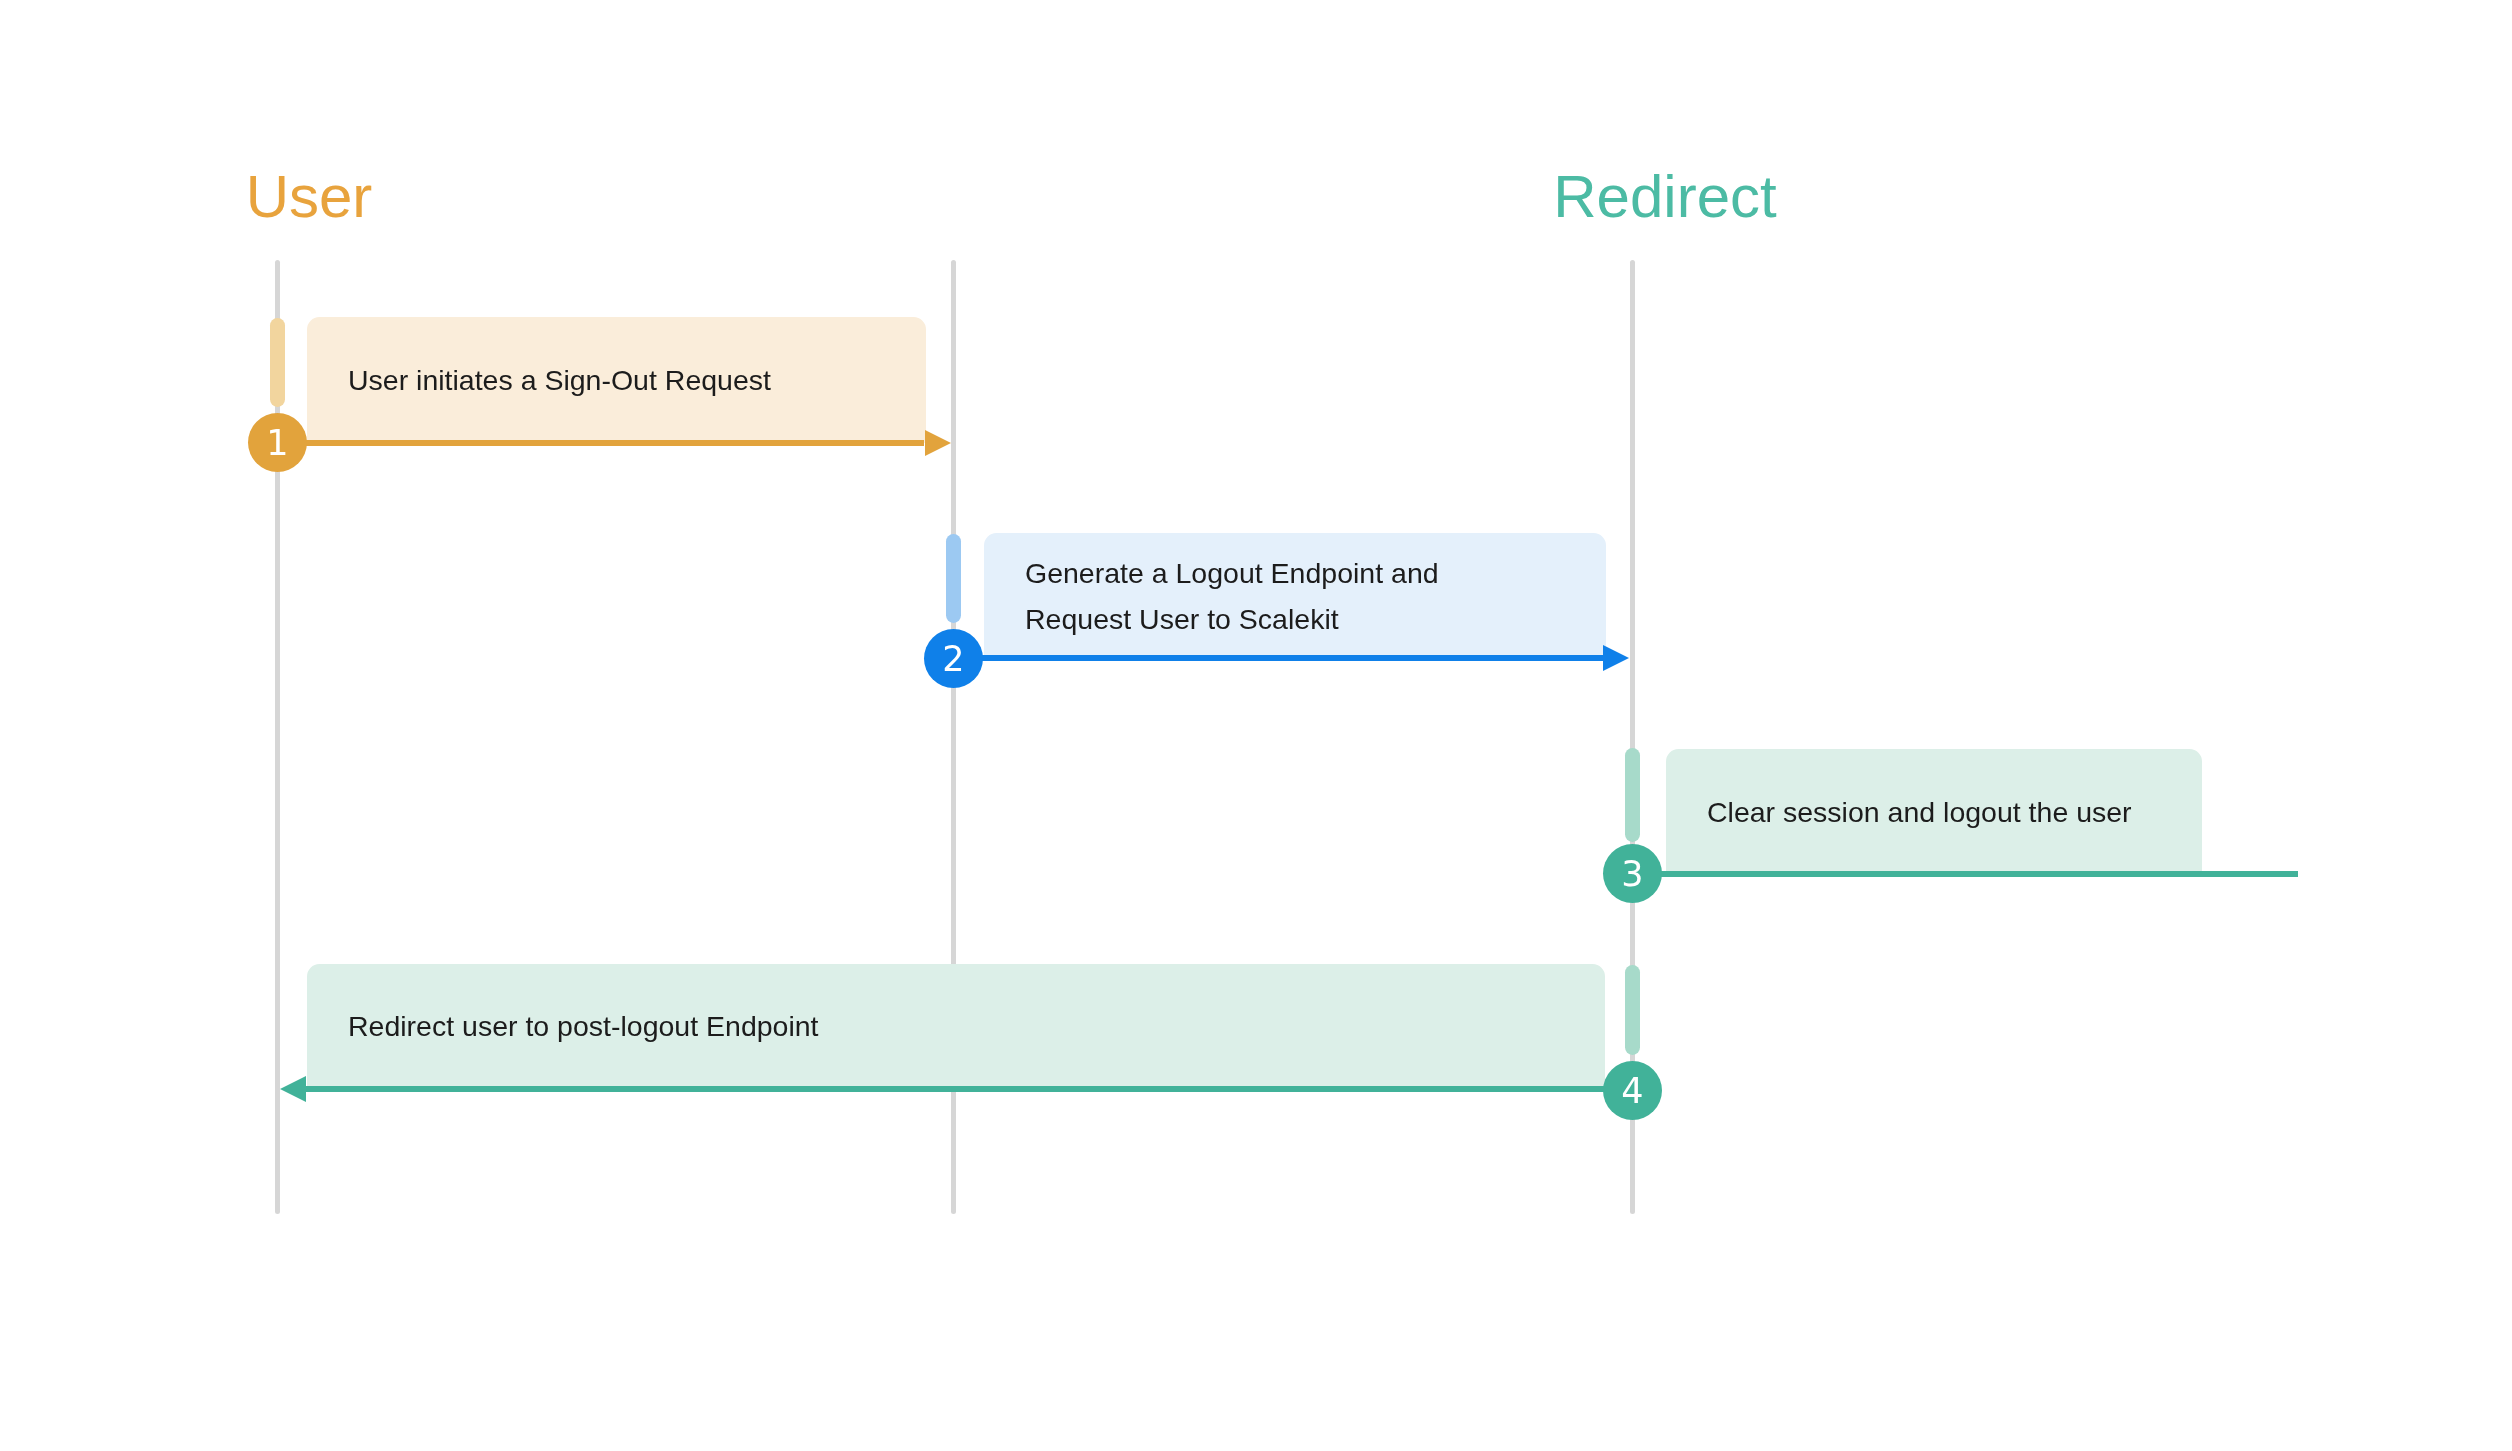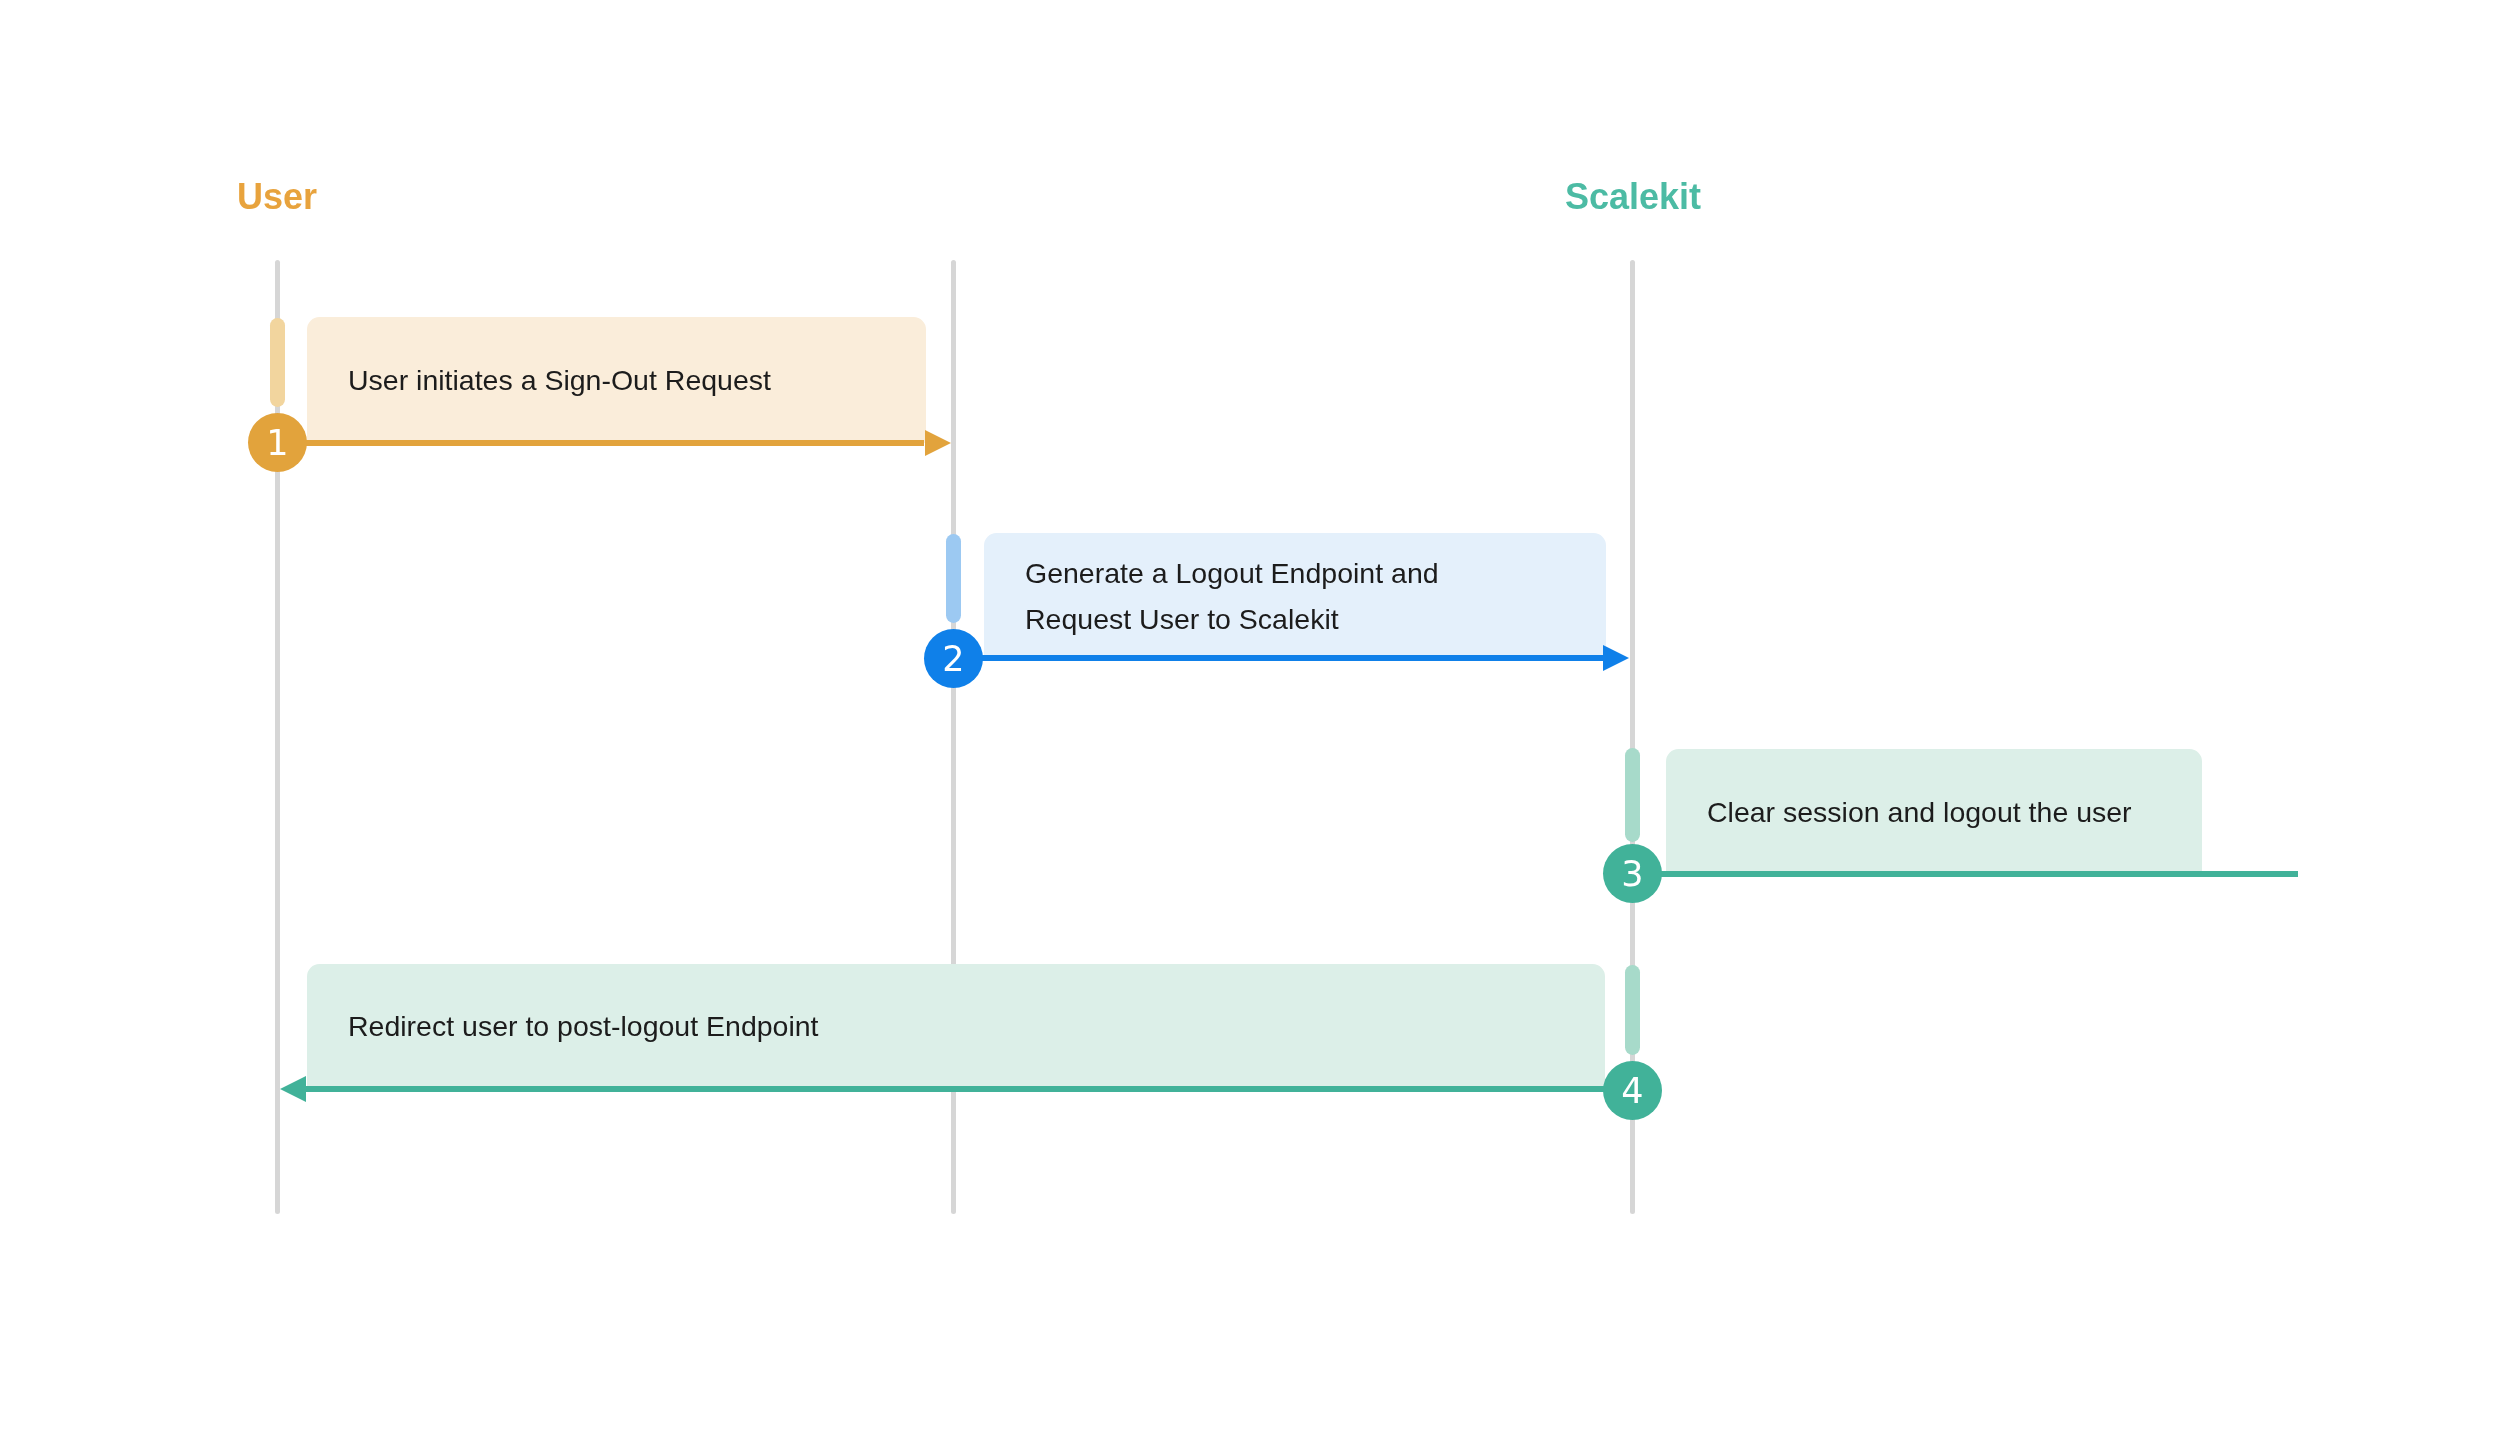--- a/index.html
+++ b/index.html
@@ -14,25 +14,26 @@
     height: 1452px;
     background: var(--background, #fff);
     overflow: hidden;
   }
 
   
   .actor-label {
     position: absolute;
     top: 172px;
     transform: translateX(-50%);
-    font-size: 36px;
-    font-weight: bold;
+    font-size: 60px;
+    font-weight: normal;
     line-height: 50px;
     white-space: nowrap;
     z-index: 5;
+    margin-left: 32px;
   }
   #actor-label-user     { left: 277px;  color: var(--title-user); }
   #actor-label-app      { left: 954px; color: var(--title-app); }
   #actor-label-scalekit { left: 1633px; color: var(--title-scalekit); }
 
   
   .lifeline {
     position: absolute;
     top: 260px;
     width: 5px;
@@ -121,21 +122,21 @@
   #step-badge-2 { left: 924px; top: 629px; background: var(--accent-app); }
   #step-badge-3 { left: 1603px; top: 844px; background: var(--accent-scalekit); }
   #step-badge-4 { left: 1603px; top: 1061px; background: var(--accent-scalekit); }
 </style>
 </head>
 <body>
 
 <div class="diagram">
 
   <div class="actor-label" id="actor-label-user">User</div>
-  <div class="actor-label" id="actor-label-scalekit">Scalekit</div>
+  <div class="actor-label" id="actor-label-scalekit">Redirect</div>
 
   <div class="lifeline" id="lifeline-user"></div>
   <div class="lifeline" id="lifeline-app"></div>
   <div class="lifeline" id="lifeline-scalekit"></div>
 
   <div class="activation" id="activation-bar-1"></div>
   <div class="activation" id="activation-bar-2"></div>
   <div class="activation" id="activation-bar-3"></div>
   <div class="activation" id="activation-bar-4"></div>
 

